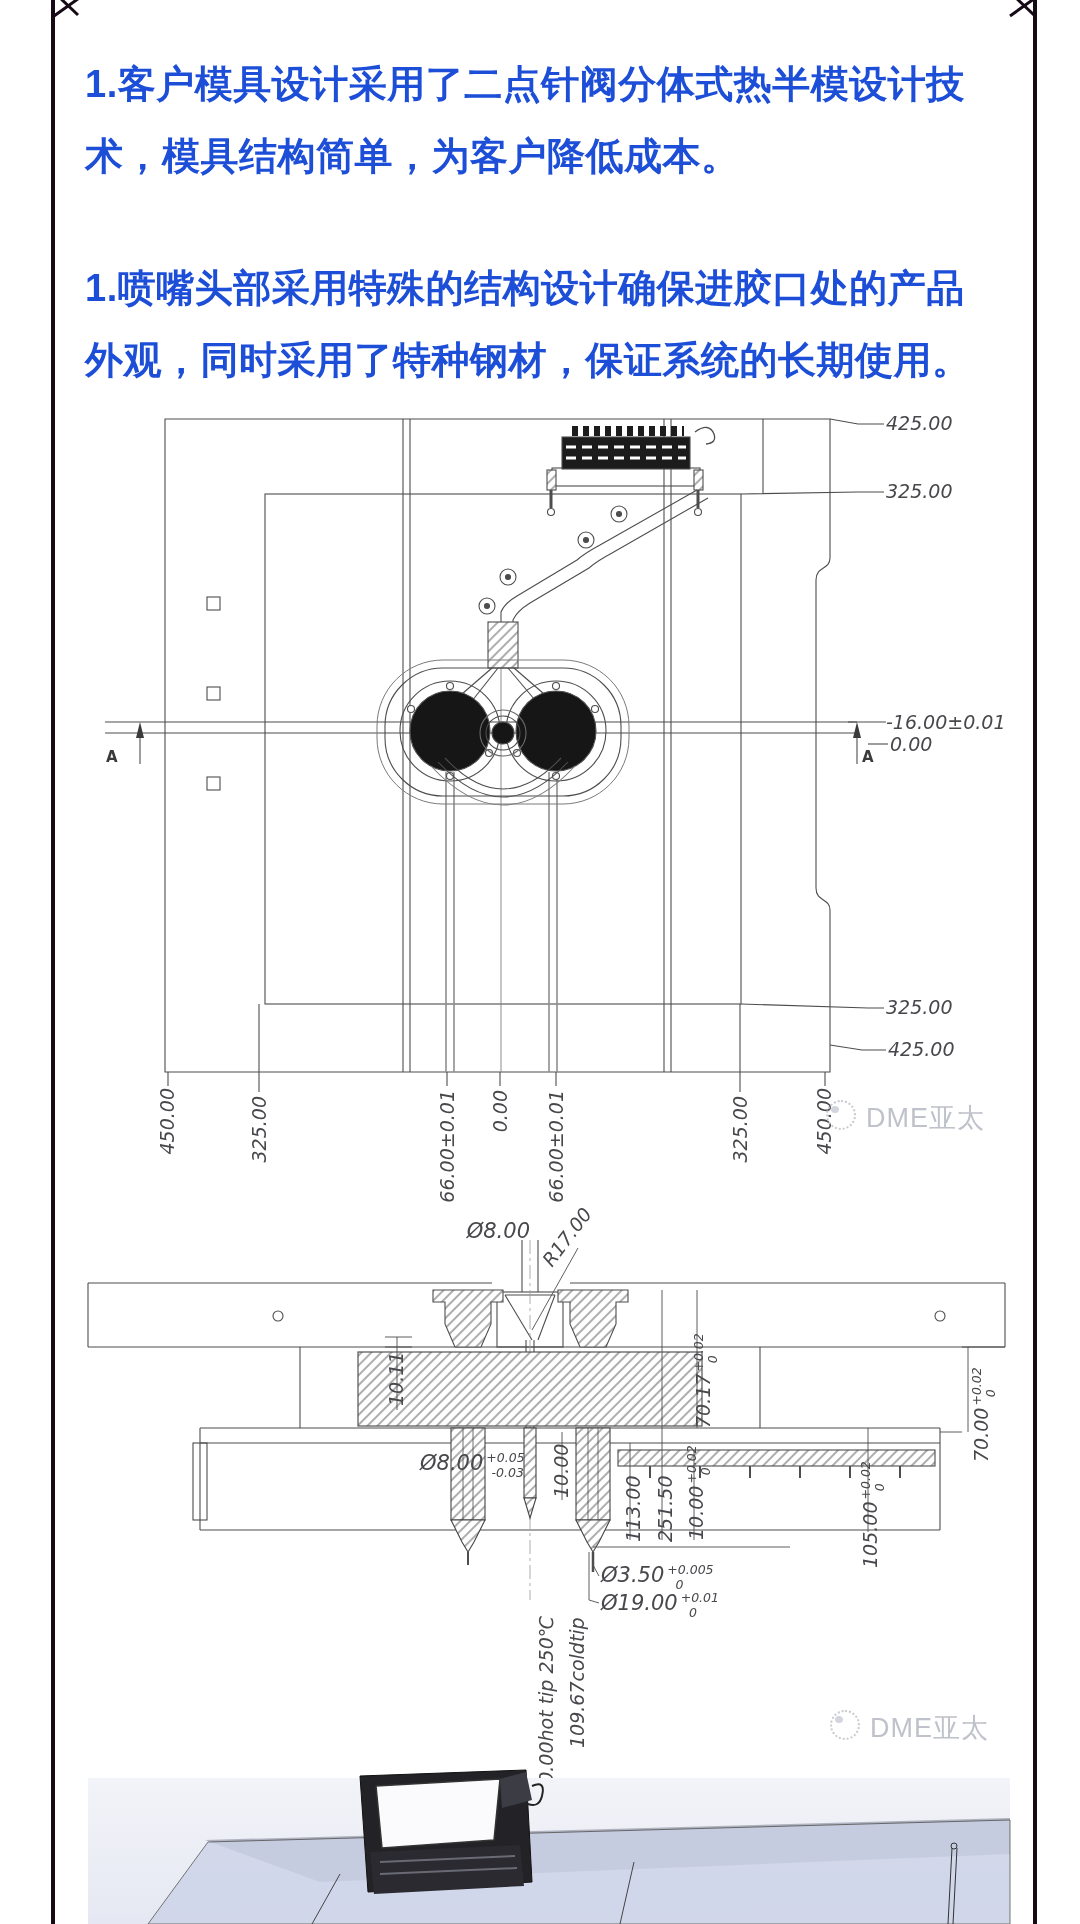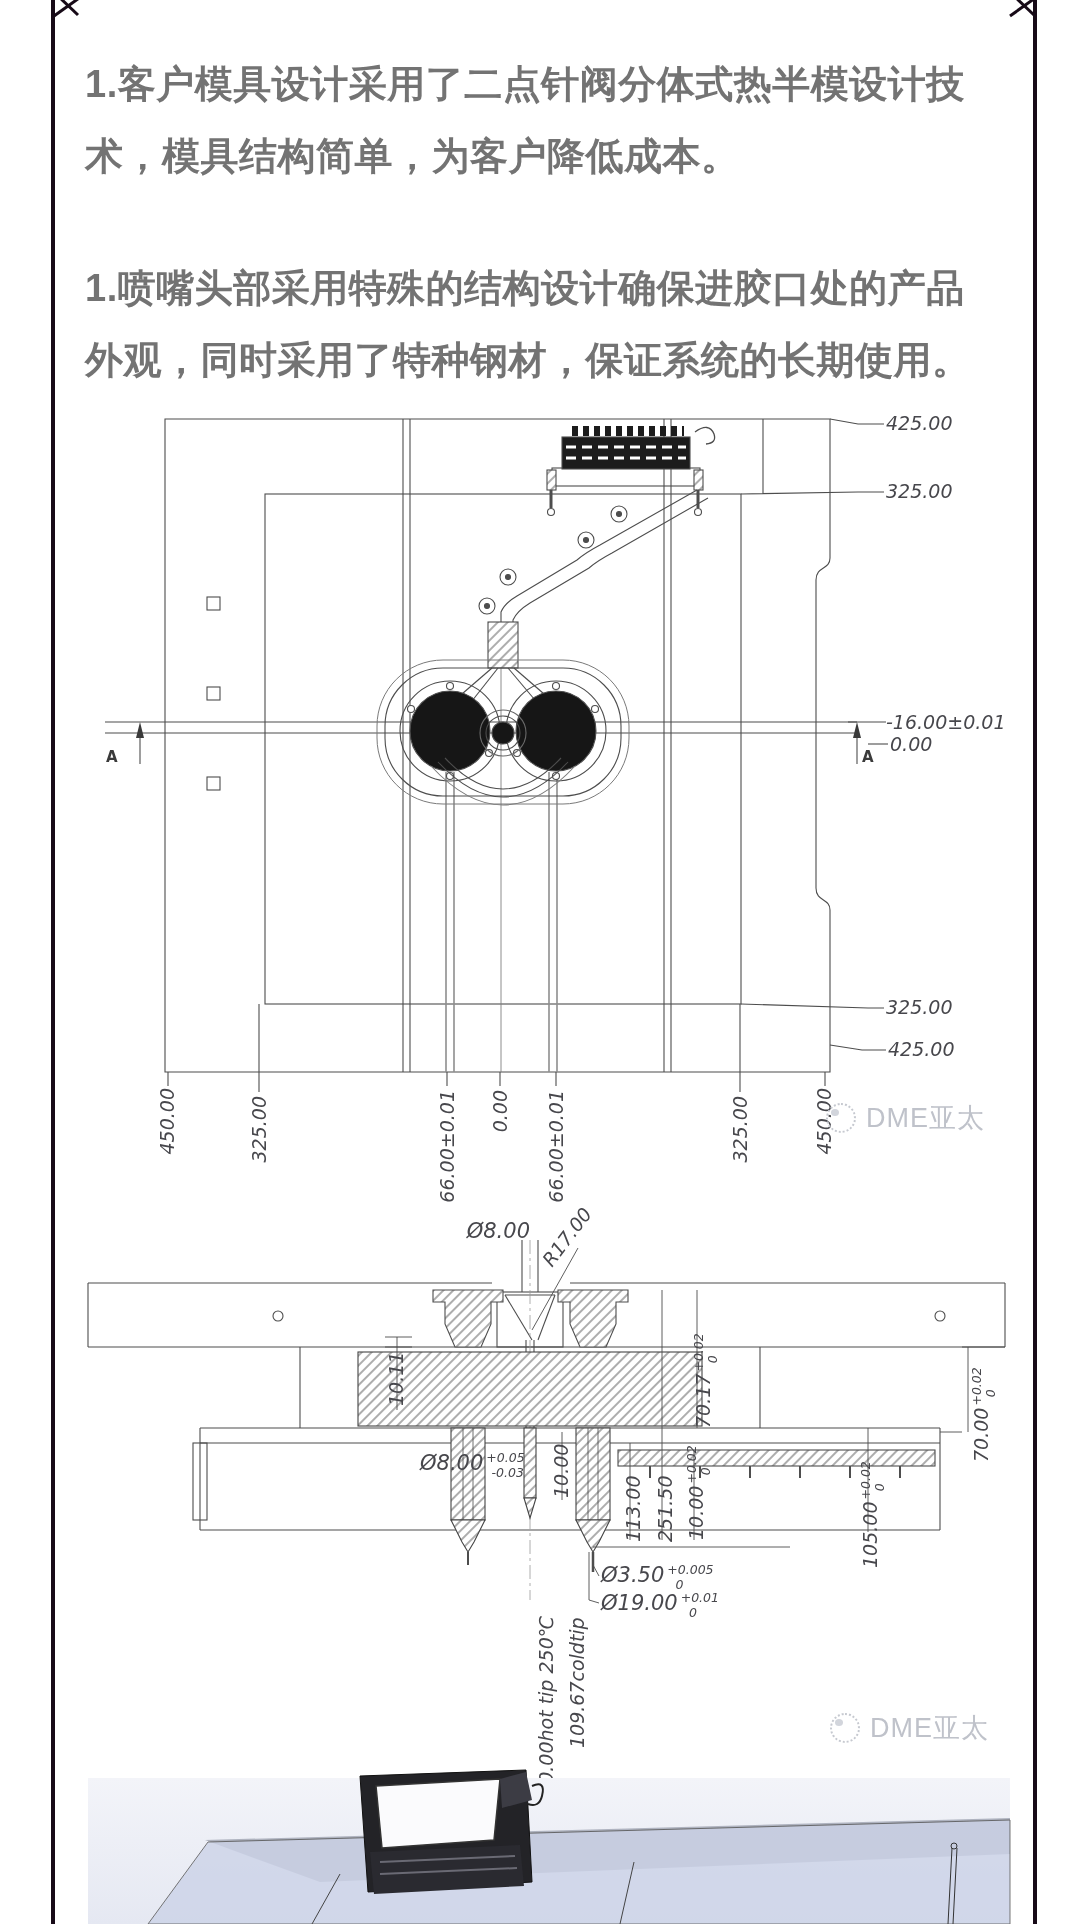--- a/index.html
+++ b/index.html
@@ -3,29 +3,29 @@
 <meta charset="utf-8">
 <style>
   html,body{margin:0;padding:0;background:#fff;}
   .page{position:relative;width:1080px;height:1924px;background:#fff;overflow:hidden;
         font-family:"Liberation Sans",sans-serif;}
   .frame-line{position:absolute;top:0;width:4px;height:1924px;background:#170a17;}
   .frame-line.left{left:51px;}
   .frame-line.right{left:1033px;}
   .corner{position:absolute;top:0;}
   .para{margin:0;padding:0 80px 0 85px;font-weight:700;font-size:38px;line-height:72px;
-        color:#737373;letter-spacing:.5px;}
+        color:#1d4ed8;letter-spacing:.5px;}
   .para.p1{padding-top:48px;}
   .para.p2{padding-top:60px;}
   svg.cad{position:absolute;left:0;top:0;pointer-events:none;}
   .dim{font:italic 19px "DejaVu Sans",sans-serif;fill:#47474c;}
   .dimB{font:italic 21px "DejaVu Sans",sans-serif;fill:#47474c;}
   .tol{font:italic 12.5px "DejaVu Sans",sans-serif;fill:#47474c;}
   .secA{font:700 15px "DejaVu Sans",sans-serif;fill:#3a3a3a;font-style:normal;}
-  .watermark{position:absolute;display:flex;align-items:center;gap:10px;
+  .watermark{position:absolute;display:flex;gap:10px;
              color:#bfc2ca;font-size:27px;letter-spacing:1px;font-weight:400;}
   .wm1{left:826px;top:1100px;}
   .wm2{left:830px;top:1710px;}
   .wm-icon{position:relative;width:30px;height:30px;border:2.5px dotted #c6c9d0;
            border-radius:50%;display:inline-block;box-sizing:border-box;}
   .wm-icon-dot{position:absolute;left:3px;top:4px;width:8px;height:7px;background:#d2d5dc;
                border-radius:50%;}
 </style>
 </head>
 <body>

